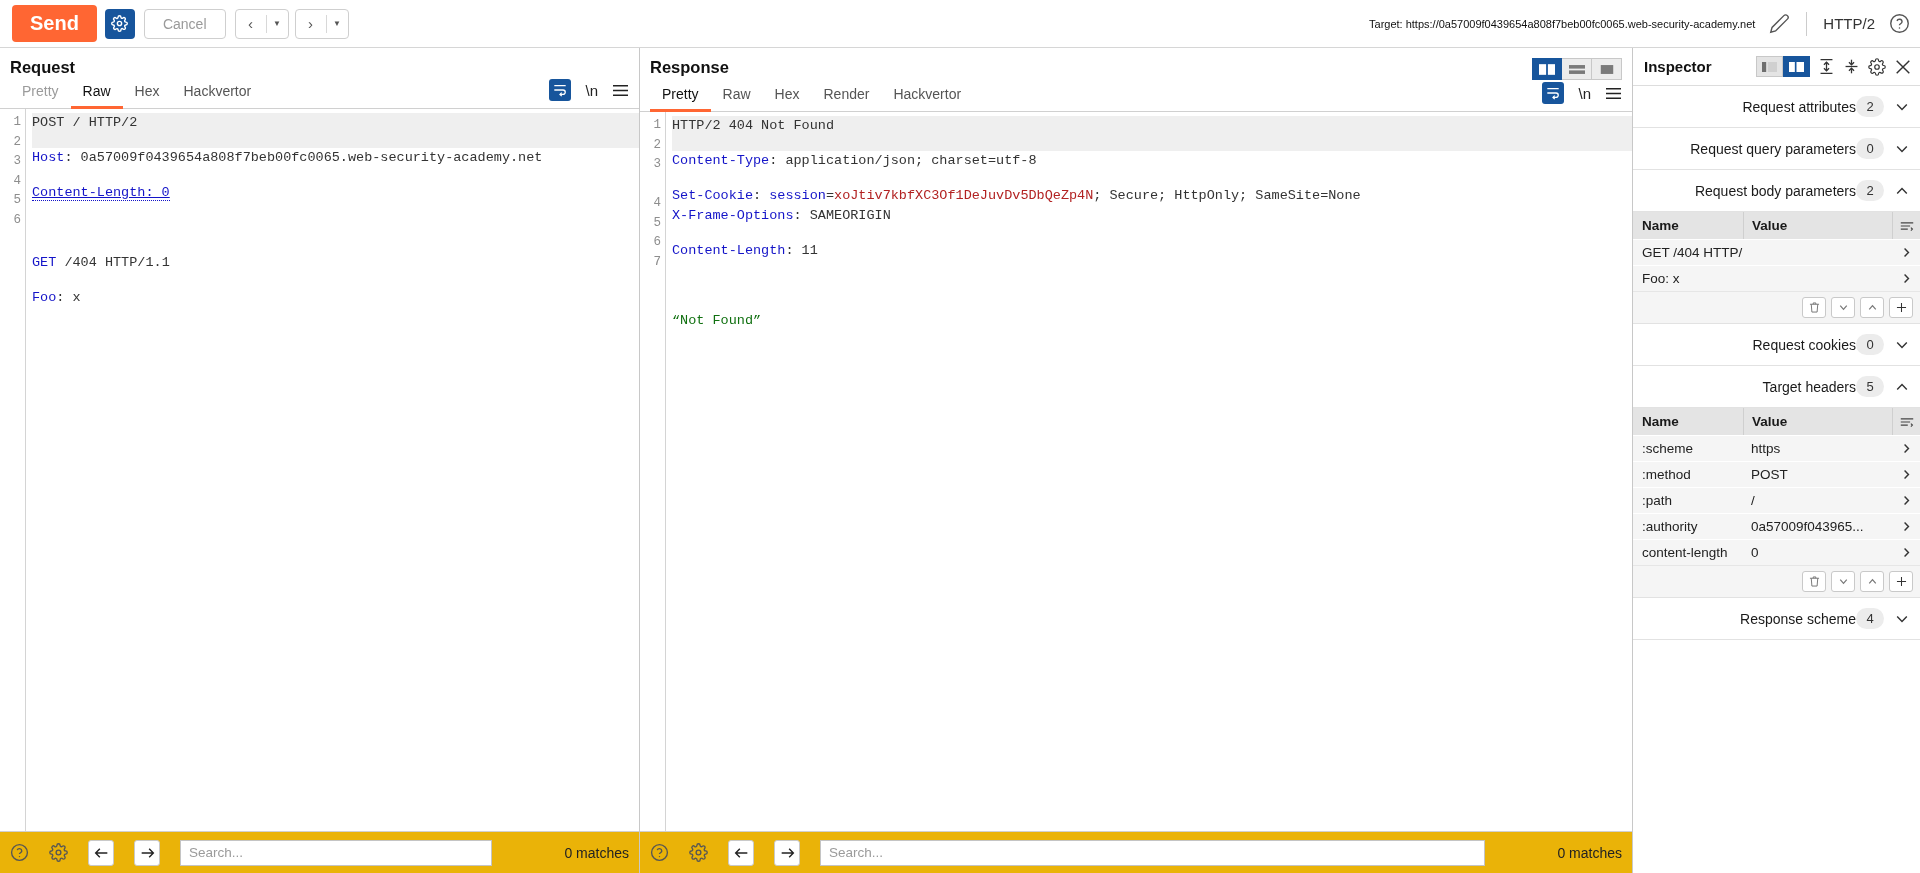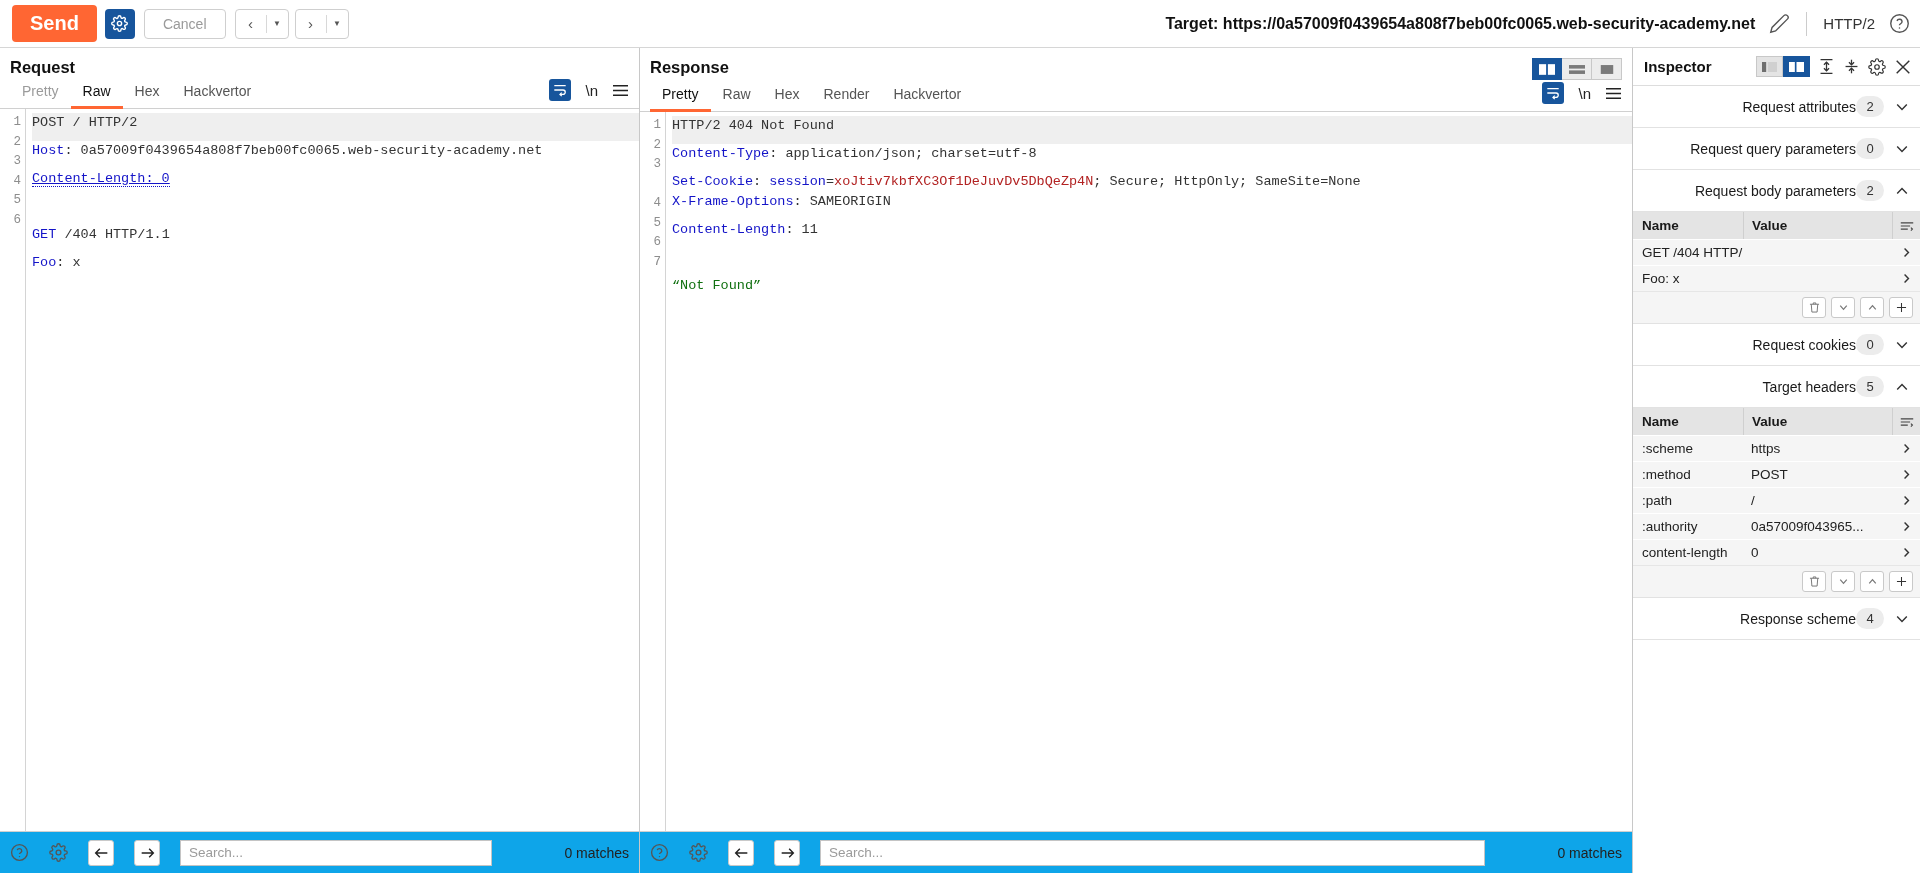--- a/index.html
+++ b/index.html
@@ -52,21 +52,21 @@
     width: 30px; display: flex; align-items: center; justify-content: center;
     color: #555; font-size: 15px; cursor: pointer;
   }
   .nav-sep { width: 1px; background: #d8d8d8; margin: 5px 0; }
   .nav-caret {
     width: 21px; display: flex; align-items: center; justify-content: center;
     color: #555; font-size: 8px; cursor: pointer;
   }
   .toolbar-spacer { flex: 1; }
   .target-label {
-    font-weight: bold; font-size: 16px; color: #111;
+    font-weight: normal; font-size: 11px; color: #111;
     white-space: nowrap;
   }
   .tb-pencil { margin-left: 14px; cursor: pointer; display:flex; align-items:center; }
   .tb-divider { width: 1px; height: 24px; background: #ccc; margin: 0 16px; }
   .http-ver { font-size: 15px; color: #333; }
   .tb-help { margin-left: 14px; cursor: pointer; display:flex; align-items:center; }
 
   
   .main { flex: 1; display: flex; min-height: 0; }
 
@@ -123,40 +123,40 @@
     width: 26px; text-align: right; padding-top: 4px;
     color: #8d8d8d; font-size: 12.5px; user-select: none;
     border-right: 1px solid #d4d4d4;
     font-family: "Liberation Mono", monospace;
   }
   .gutter div { height: 19.5px; padding-right: 4px; }
   .code {
     flex: 1; padding: 4px 0 0 6px; min-width: 0;
     white-space: pre-wrap; word-break: break-all;
   }
-  .code .ln { height: 28px; }
+  .code .ln { height: 35px; }
   .code .ln.hl { background: #efefef; }
   .code .ln.wrapped { height: auto; }
   .k-blue { color: #1414c8; }
   .k-black { color: #333; }
   .k-red { color: #b22222; }
   .k-green { color: #107010; }
   .k-dotted {
     color: #1414c8;
     border-bottom: 1px dotted #1414c8;
     text-decoration: underline;
     text-decoration-style: solid;
   }
 
   
   .pane-foot {
     height: 42px; min-height: 42px;
     border-top: 1px solid #d0d0d0;
     display: flex; align-items: center; padding: 16px 10px; gap: 20px;
-    background: #0ea5e9;
+    background: #eab308;
   }
   .foot-ic { cursor: pointer; display: flex; align-items: center; }
   .arrow-btn {
     width: 26px; height: 26px; border: 1px solid #c9c9c9; background: #fff;
     border-radius: 3px; display: flex; align-items: center; justify-content: center;
     cursor: pointer; color: #222; font-size: 15px;
   }
   .search-input {
     flex: 1; height: 26px; border: 1px solid #c4c4c4; background: #fff;
     padding: 0 8px; font-size: 13.5px; color: #333; min-width: 0;

